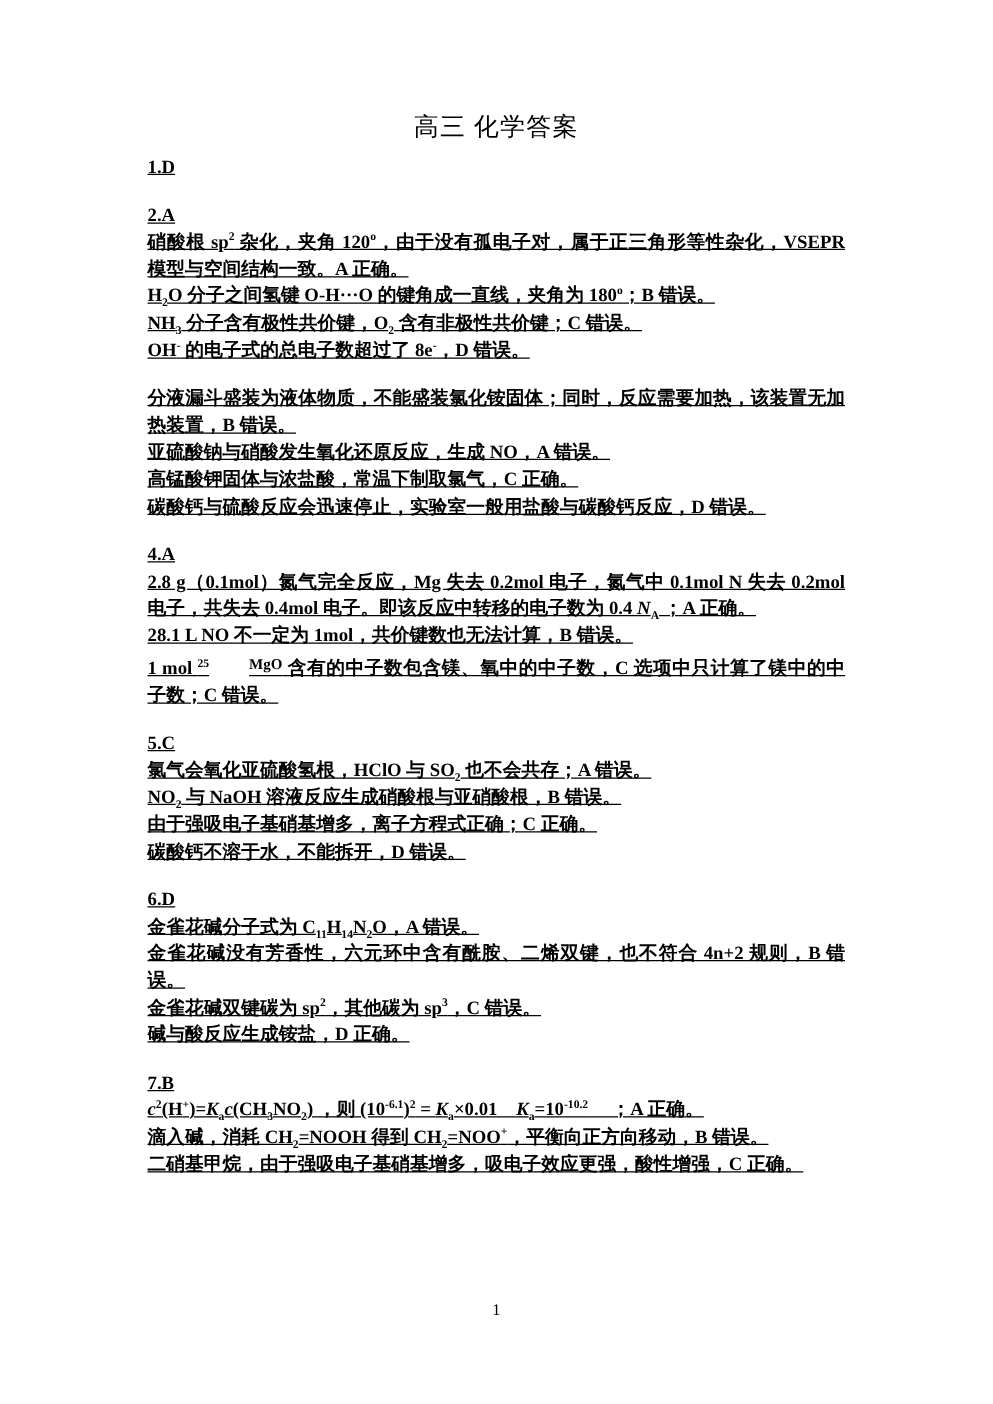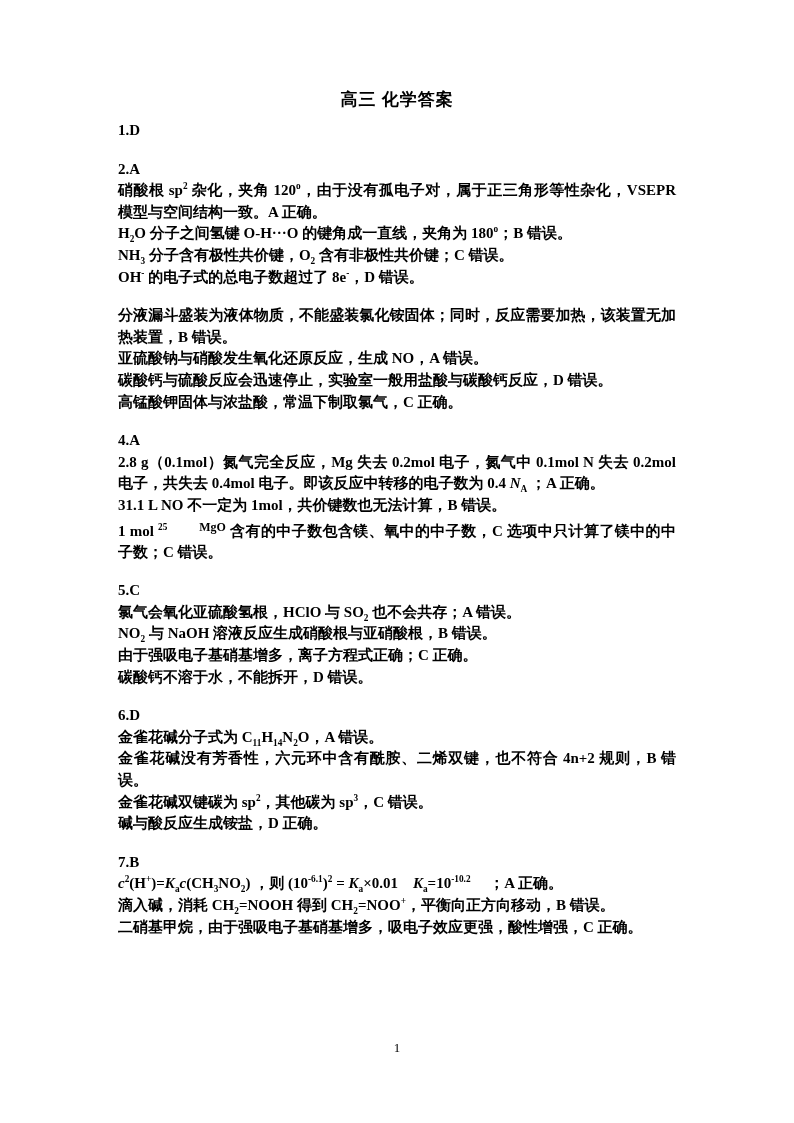--- a/index.html
+++ b/index.html
@@ -18,27 +18,28 @@
     font-size: 15px;
   }
   .page {
     box-sizing: border-box;
     width: 794px;
     height: 1123px;
     padding: 88px 118px 0 118px;
   }
   .doc-title {
     text-align: center;
-    font-size: 17px;
-    font-weight: bold;
+    font-size: 20px;
+    font-weight: normal;
     margin: 0 0 9px 0;
     letter-spacing: 1px;
   }
   .answer-section {
     margin-top: 17px;
+    text-decoration: underline;
   }
   .answer-section:first-child {
     margin-top: 0;
   }
   .answer-label {
     line-height: 21.6px;
   }
   p.exp {
     margin: 0;
     text-align: justify;
@@ -85,27 +86,27 @@
       <section class="answer-section">
         <div class="answer-label">2.A</div>
         <p class="exp">硝酸根 sp<span class="sup">2</span> 杂化，夹角 120<span class="sup">o</span>，由于没有孤电子对，属于正三角形等性杂化，VSEPR 模型与空间结构一致。A 正确。</p>
         <p class="exp">H<span class="sub">2</span>O 分子之间氢键 O-H···O 的键角成一直线，夹角为 180<span class="sup">o</span>；B 错误。</p>
         <p class="exp">NH<span class="sub">3</span> 分子含有极性共价键，O<span class="sub">2</span> 含有非极性共价键；C 错误。</p>
         <p class="exp">OH<span class="sup">-</span> 的电子式的总电子数超过了 8e<span class="sup">-</span>，D 错误。</p>
       </section>
       <section class="answer-section">
         <p class="exp">分液漏斗盛装为液体物质，不能盛装氯化铵固体；同时，反应需要加热，该装置无加热装置，B 错误。</p>
         <p class="exp">亚硫酸钠与硝酸发生氧化还原反应，生成 NO，A 错误。</p>
+        <p class="exp">高锰酸钾固体与浓盐酸，常温下制取氯气，C 正确。</p>
         <p class="exp">碳酸钙与硫酸反应会迅速停止，实验室一般用盐酸与碳酸钙反应，D 错误。</p>
-        <p class="exp">高锰酸钾固体与浓盐酸，常温下制取氯气，C 正确。</p>
       </section>
       <section class="answer-section">
         <div class="answer-label">4.A</div>
         <p class="exp">2.8 g（0.1mol）氮气完全反应，Mg 失去 0.2mol 电子，氮气中 0.1mol N 失去 0.2mol 电子，共失去 0.4mol 电子。即该反应中转移的电子数为 0.4 <span class="it">N</span><span class="sub">A</span> ；A 正确。</p>
-        <p class="exp">31.1 L NO 不一定为 1mol，共价键数也无法计算，B 错误。</p>
+        <p class="exp">28.1 L NO 不一定为 1mol，共价键数也无法计算，B 错误。</p>
         <p class="exp">1 mol <span class="sup">25</span><span class="eqsm">MgO</span> 含有的中子数包含镁、氧中的中子数，C 选项中只计算了镁中的中子数；C 错误。</p>
       </section>
       <section class="answer-section">
         <div class="answer-label">5.C</div>
         <p class="exp">氯气会氧化亚硫酸氢根，HClO 与 SO<span class="sub">2</span> 也不会共存；A 错误。</p>
         <p class="exp">NO<span class="sub">2</span> 与 NaOH 溶液反应生成硝酸根与亚硝酸根，B 错误。</p>
         <p class="exp">由于强吸电子基硝基增多，离子方程式正确；C 正确。</p>
         <p class="exp">碳酸钙不溶于水，不能拆开，D 错误。</p>
       </section>
       <section class="answer-section">

